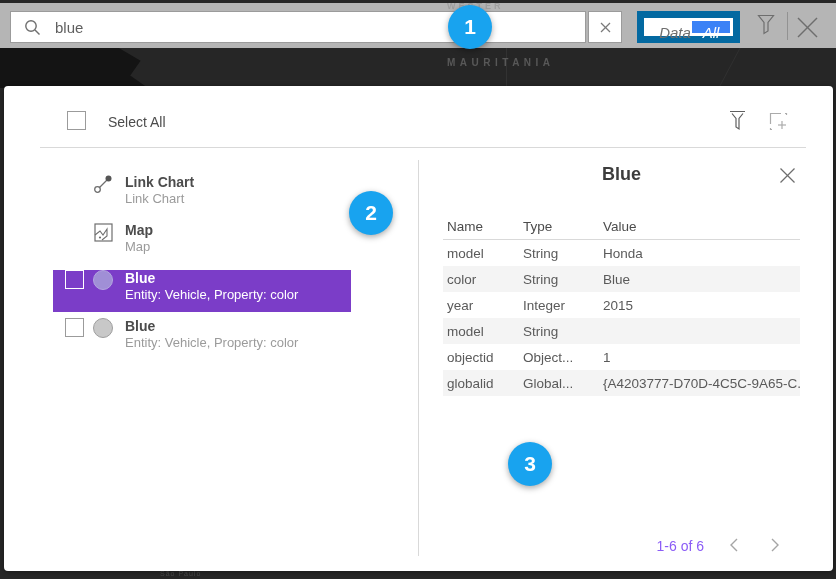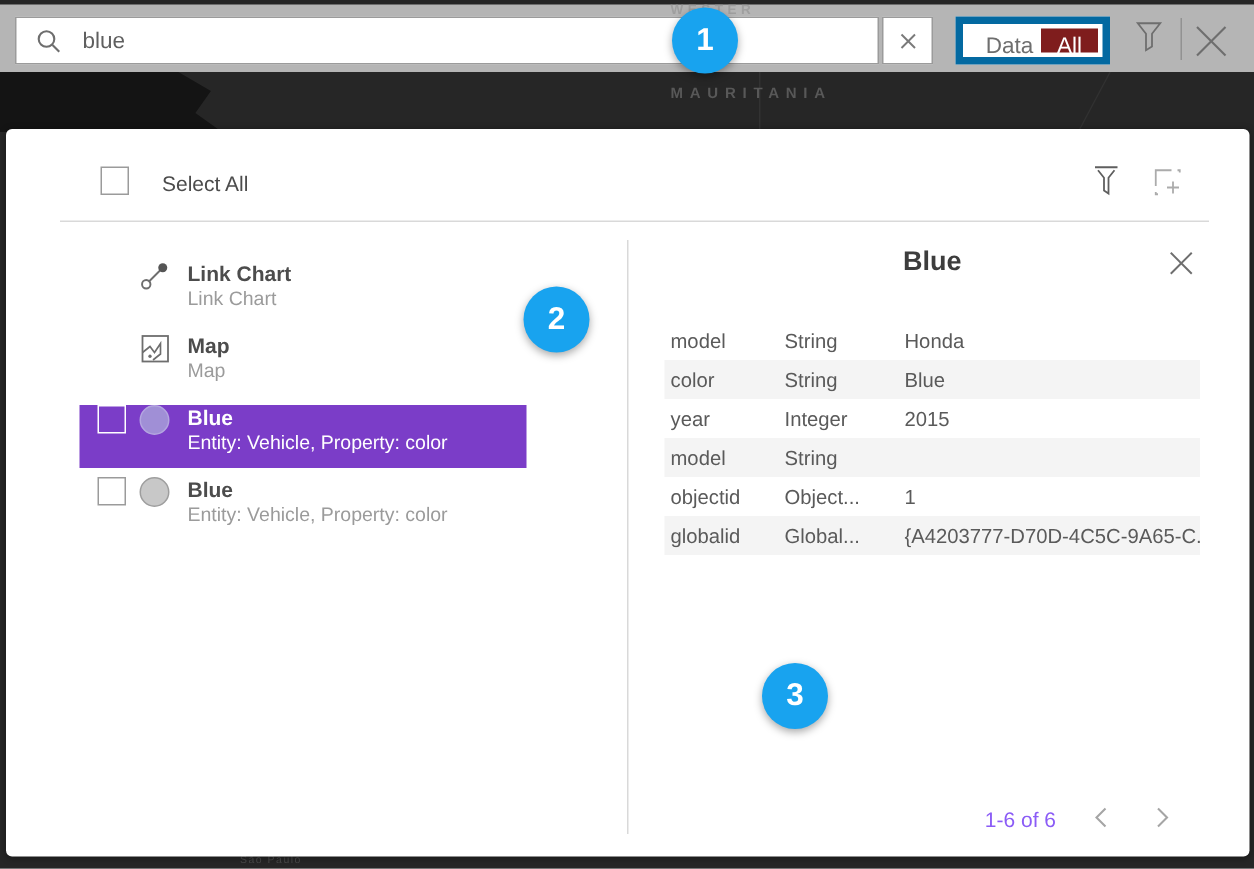--- a/index.html
+++ b/index.html
@@ -20,24 +20,24 @@
   
   .toolbar { position:absolute; left:0; top:3px; width:836px; height:45px; background:#b5b5b5; z-index:10; }
   .search-box { position:absolute; left:10px; top:8px; width:576px; height:32px; background:#fff;
                 border:1px solid #9b9b9b; display:flex; align-items:center; }
   .search-box .mag { margin-left:13px; display:flex; }
   .search-box input { border:none; outline:none; margin-left:14px; font-family:"Liberation Sans",sans-serif;
                       font-size:15px; color:#5f5f5f; width:440px; background:transparent; }
   .clear-box { position:absolute; left:588px; top:8px; width:34px; height:32px; background:#fff;
                border:1px solid #9b9b9b; display:flex; align-items:center; justify-content:center; cursor:pointer; }
   .scope-box { position:absolute; left:637px; top:8px; width:103px; height:32px; background:#fff;
-               border:5px solid #0369a1; }
+               border:7px solid #0369a1;font-style:italic; }
   .scope-data { position:absolute; left:0; top:0; width:62px; height:30px; line-height:30px; text-align:center;
                 font-size:15px; color:#6e6e6e; cursor:pointer; }
-  .scope-all { position:absolute; right:3px; top:3px; bottom:3px; width:38px; background:#7f1d1d; color:#fff;
+  .scope-all { position:absolute; right:3px; top:3px; bottom:3px; width:38px; background:#3b82f6; color:#fff;
                font-size:15px; line-height:24px; text-align:center; cursor:pointer; }
   .tb-funnel { position:absolute; left:757px; top:11px; cursor:pointer; }
   .tb-divider { position:absolute; left:787px; top:9px; width:1px; height:28px; background:#929292; }
   .tb-close { position:absolute; left:796px; top:13px; cursor:pointer; }
 
   
   .badge { position:absolute; width:44px; height:44px; border-radius:50%; background:#18a3ef; color:#fff;
            font-size:21px; font-weight:bold; display:flex; align-items:center; justify-content:center;
            z-index:50; box-shadow:0 2px 6px rgba(0,0,0,.35); }
   .badge-1 { left:448px; top:5px; }
@@ -221,20 +221,25 @@
 
     <div class="detail-title">Blue</div>
     <span class="detail-close">
       <svg width="17" height="17" viewBox="0 0 17 17">
           <line x1="1.5" y1="1.5" x2="15.5" y2="15.5" stroke="#6e6e6e" stroke-width="1.3"></line>
           <line x1="15.5" y1="1.5" x2="1.5" y2="15.5" stroke="#6e6e6e" stroke-width="1.3"></line>
         </svg>
     </span>
 
     <div class="attr-table">
+      <div class="t-row t-head">
+        <span class="c-name">Name</span>
+        <span class="c-type">Type</span>
+        <span class="c-value">Value</span>
+      </div>
       <div class="t-body">
         <div class="t-row">
           <span class="c-name">model</span>
           <span class="c-type">String</span>
           <span class="c-value">Honda</span>
         </div>
         <div class="t-row">
           <span class="c-name">color</span>
           <span class="c-type">String</span>
           <span class="c-value">Blue</span>

